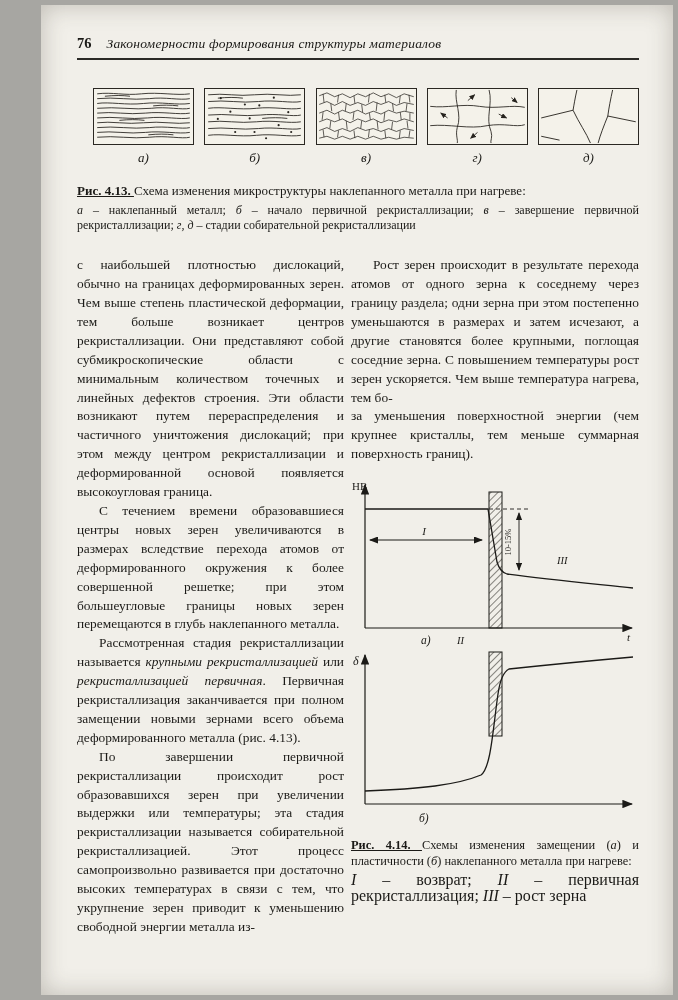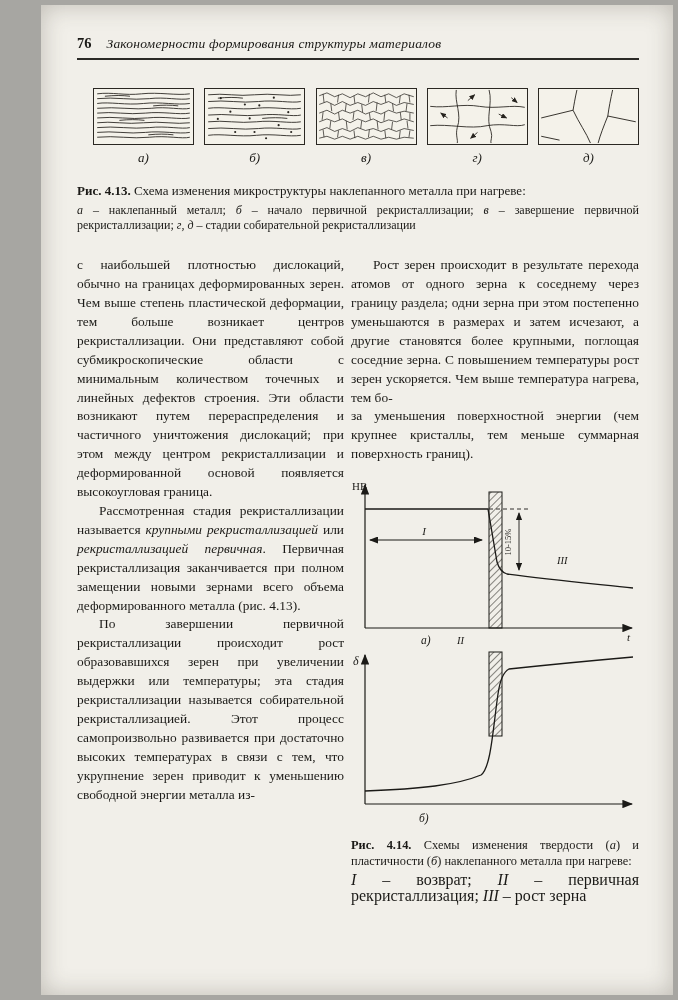--- a/index.html
+++ b/index.html
@@ -37,21 +37,21 @@
   .col { width:290px; }
   .p { font-size:13.4px; line-height:18.9px; text-align:justify; text-indent:22px; }
   .noind { text-indent:0; }
 
   .fig414 { margin:12px 0 0 0; }
   .fig414 svg { display:block; }
   .cap414main { font-size:12.4px; line-height:16px; text-align:justify; margin-top:9px; }
   .cap414det  { font-size:16px; line-height:15.6px; text-align:justify; margin-top:3px; }
 
   .it { font-style:italic; }
-  .bd { font-weight:bold; }
+  .bd { font-weight:bold;text-decoration:underline; }
   svg text { font-family:"Liberation Serif","DejaVu Serif",serif; fill:#1b1a17; }
 </style>
 </head>
 <body>
 
 <div class="scan">
   <div class="paper">
 
     <div class="hdr">
       <span class="pagenum">76</span>
@@ -186,20 +186,21 @@
 
     <div class="cap413">
       <p class="capmain"><span class="bd">Рис. 4.13. </span><span>Схема изменения микроструктуры наклепанного металла при нагреве:</span></p>
       <p class="capdet"><span class="it">а</span><span> – наклепанный металл; </span><span class="it">б</span><span> – начало первичной рекристаллизации; </span><span class="it">в</span><span> – завершение первичной рекристаллизации; </span><span class="it">г, д</span><span> – стадии собирательной рекристаллизации</span></p>
     </div>
 
     <div class="cols">
 
       <div class="col">
         <p class="p noind">с наибольшей плотностью дислокаций, обычно на границах деформированных зерен. Чем выше степень пластической деформации, тем больше возникает центров рекристаллизации. Они представляют собой субмикроскопические области с минимальным количеством точечных и линейных дефектов строения. Эти области возникают путем перераспределения и частичного уничтожения дислокаций; при этом между центром рекристаллизации и деформированной основой появляется высокоугловая граница.</p>
+        <p class="p">С течением времени образовавшиеся центры новых зерен увеличиваются в размерах вследствие перехода атомов от деформированного окружения к более совершенной решетке; при этом большеугловые границы новых зерен перемещаются в глубь наклепанного металла.</p>
         <p class="p"><span>Рассмотренная стадия рекристаллизации называется </span><span class="it">крупными рекристаллизацией</span><span> или </span><span class="it">рекристаллизацией первичная</span><span>. Первичная рекристаллизация заканчивается при полном замещении новыми зернами всего объема деформированного металла (рис. 4.13).</span></p>
         <p class="p">По завершении первичной рекристаллизации происходит рост образовавшихся зерен при увеличении выдержки или температуры; эта стадия рекристаллизации называется собирательной рекристаллизацией. Этот процесс самопроизвольно развивается при достаточно высоких температурах в связи с тем, что укрупнение зерен приводит к уменьшению свободной энергии металла из-</p>
       </div>
 
       <div class="col">
         <p class="p">Рост зерен происходит в результате перехода атомов от одного зерна к соседнему через границу раздела; одни зерна при этом постепенно уменьшаются в размерах и затем исчезают, а другие становятся более крупными, поглощая соседние зерна. С повышением температуры рост зерен ускоряется. Чем выше температура нагрева, тем бо-</p>
         <p class="p noind">за уменьшения поверхностной энергии (чем крупнее кристаллы, тем меньше суммарная поверхность границ).</p>
 
         <figure class="fig414">
           <svg width="288" height="352" viewBox="0 0 288 352">
@@ -229,21 +230,21 @@
 
             <rect x="138" y="176" width="13" height="84" fill="url(#hatch)" stroke="#1b1a17" stroke-width="1"></rect>
             <line x1="14" y1="328" x2="14" y2="179" stroke="#1b1a17" stroke-width="1.2" marker-end="url(#ah)"></line>
             <line x1="14" y1="328" x2="281" y2="328" stroke="#1b1a17" stroke-width="1.2" marker-end="url(#ah)"></line>
             <path d="M14,315 C70,313 106,309 130,299 C140,292 142,252 147,218 Q150,197 158,193 C205,188 248,184 282,181" fill="none" stroke="#1b1a17" stroke-width="1.3"></path>
             <text x="2" y="189" font-size="12" font-style="italic">δ</text>
             <text x="68" y="346" font-size="11.5" font-style="italic">б)</text>
           </svg>
 
           <figcaption>
-            <p class="cap414main"><span class="bd">Рис. 4.14. </span><span>Схемы изменения твердости (</span><span class="it">а</span><span>) и пластичности (</span><span class="it">б</span><span>) наклепанного металла при нагреве:</span></p>
+            <p class="cap414main"><span class="bd">Рис. 4.14. </span><span>Схемы изменения замещении (</span><span class="it">а</span><span>) и пластичности (</span><span class="it">б</span><span>) наклепанного металла при нагреве:</span></p>
             <p class="cap414det"><span class="it">I</span><span> – возврат; </span><span class="it">II</span><span> – первичная рекристаллизация; </span><span class="it">III</span><span> – рост зерна</span></p>
           </figcaption>
         </figure>
       </div>
 
     </div>
 
   </div>
 </div>
 

